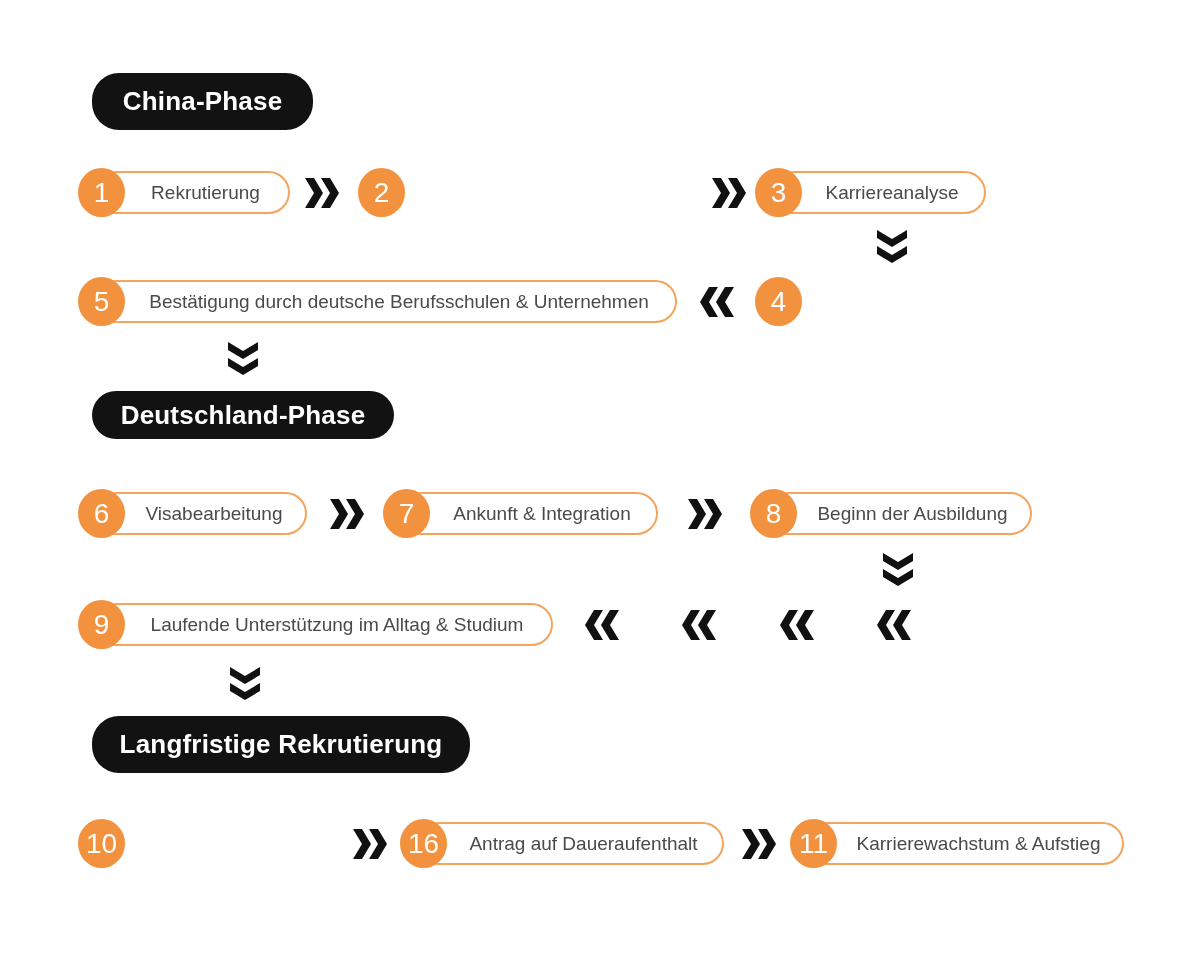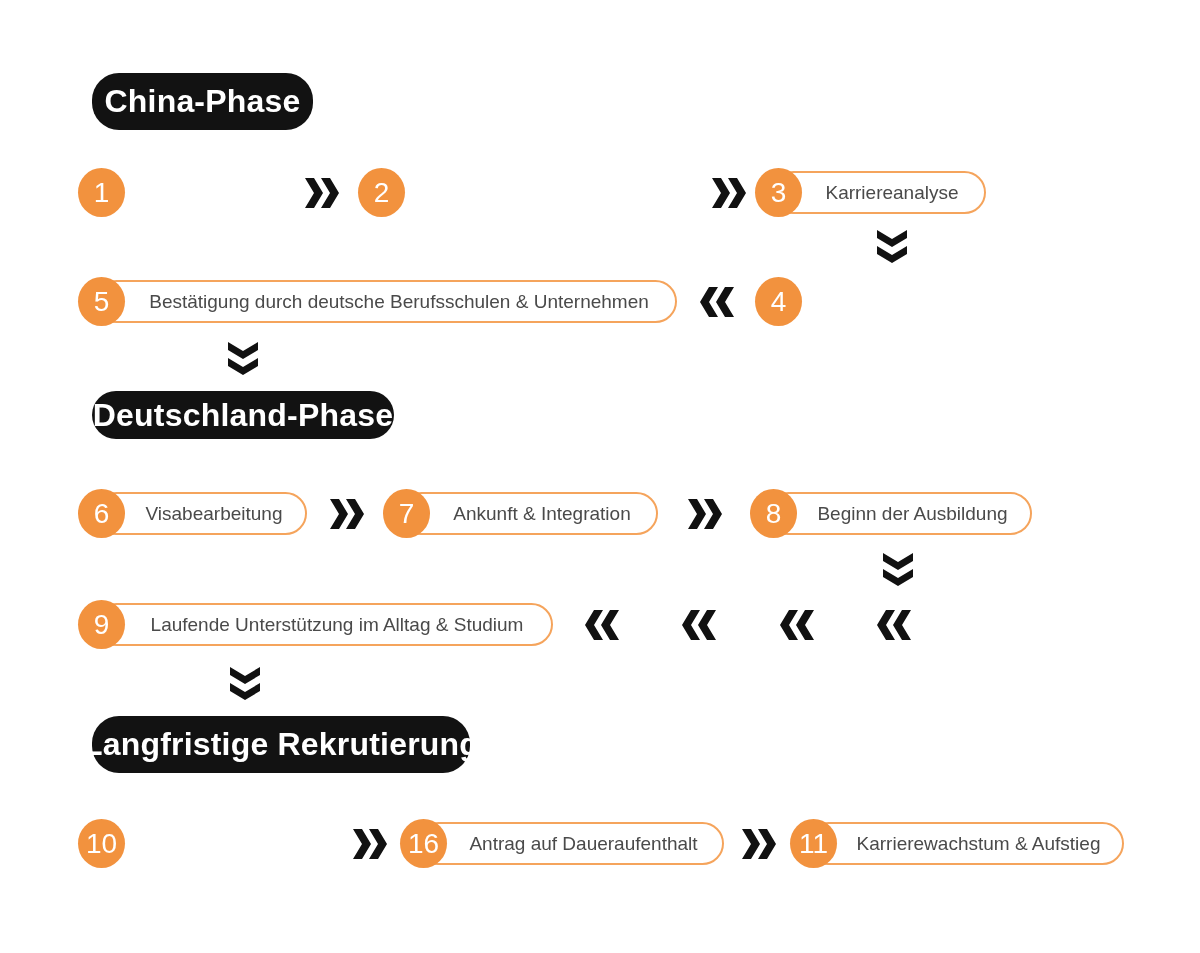--- a/index.html
+++ b/index.html
@@ -12,21 +12,21 @@
     --background:#FFFFFF;
   }
   html,body{margin:0;padding:0;background:var(--background);}
   .canvas{
     position:relative;width:1200px;height:953px;background:var(--background);
     font-family:"Liberation Sans", sans-serif;overflow:hidden;
   }
   .phase{
     position:absolute;background:var(--phase-bg);color:var(--phase-text);
     border-radius:27px;display:flex;align-items:center;justify-content:center;
-    font-weight:bold;font-size:32px;white-space:nowrap;letter-spacing:0.2px;
+    font-weight:bold;font-size:26px;white-space:nowrap;letter-spacing:0.2px;
   }
   .step{position:absolute;height:49px;}
   .step .pill{
     position:absolute;left:17px;right:0;top:3px;bottom:3px;background:#fff;
     border:2px solid var(--pill-border);border-radius:22px;box-sizing:border-box;
     display:flex;align-items:center;justify-content:center;padding:0 14px 0 40px;
   }
   .step .label{font-size:19px;color:var(--step-text);white-space:nowrap;}
   .step .num{
     position:absolute;left:0;top:0;width:47px;height:49px;background:var(--orange);
@@ -39,20 +39,23 @@
 </head>
 <body>
 
 <div class="canvas">
 
   <div class="phase" style="left:92px;top:73px;width:221px;height:57px;">
     <span>China-Phase</span>
   </div>
 
   <div class="step" style="left:78px;top:168px;width:212px;">
+    <div class="pill">
+      <span class="label">Rekrutierung</span>
+    </div>
     <div class="num">1</div>
   </div>
 
   <div class="arrow" style="left:305px;top:178px;">
     <svg width="34" height="30" viewBox="0 0 34 30" fill="currentColor">
       <polygon points="0,0 9,0 18,15 9,30 0,30 9,15"></polygon>
       <polygon points="16,0 25,0 34,15 25,30 16,30 25,15"></polygon>
     </svg>
   </div>
 

